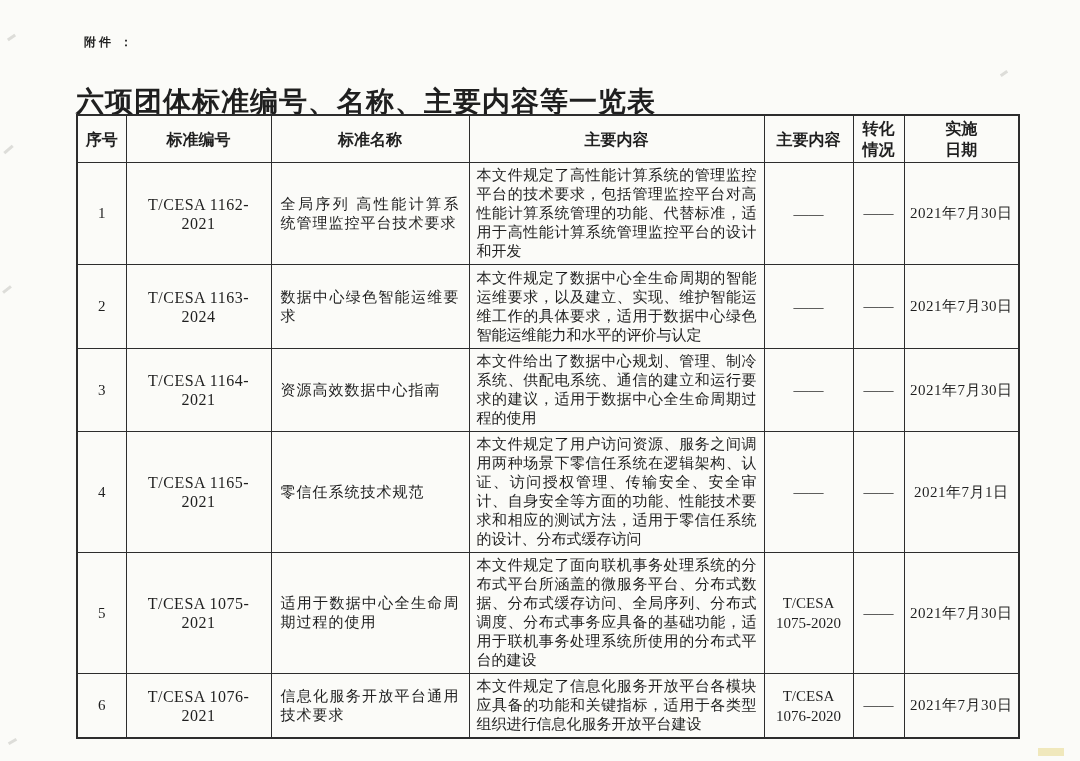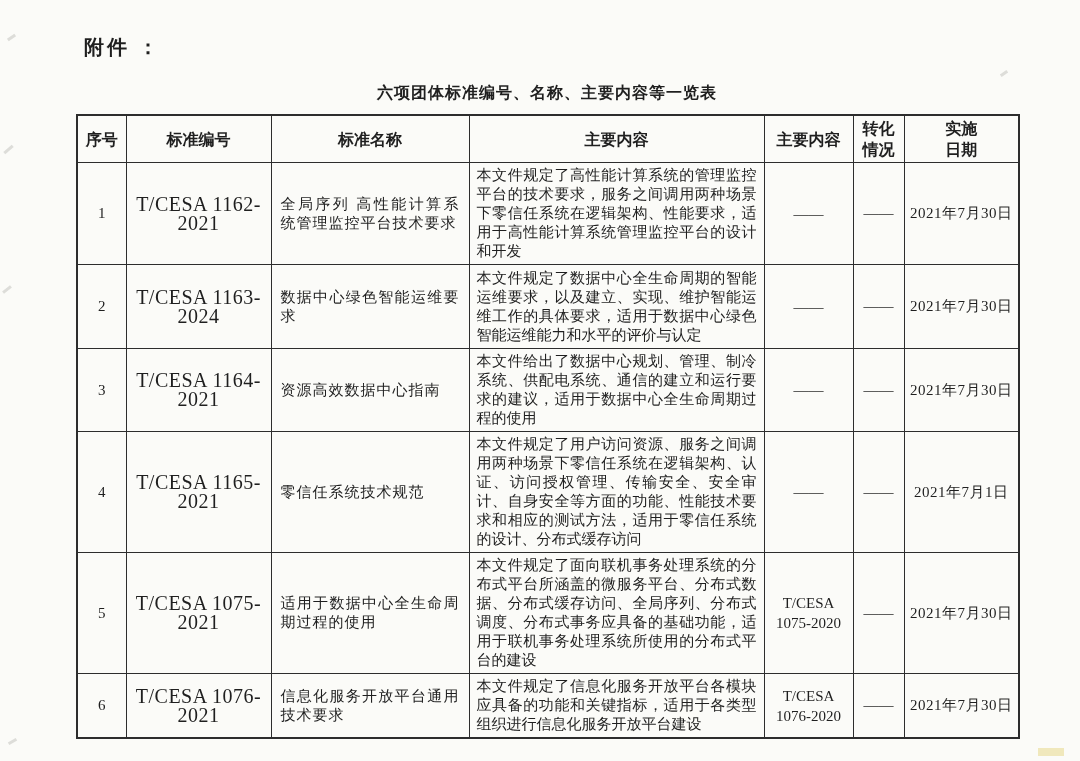--- a/index.html
+++ b/index.html
@@ -4,25 +4,25 @@
 <style>
   html,body{margin:0;padding:0;}
   body{
     width:1080px;height:761px;position:relative;overflow:hidden;
     background:#fbfbf8;
     font-family:"Liberation Serif","DejaVu Serif",serif;
     color:#1f1f1f;
   }
   .attachment{
     position:absolute;left:84px;top:34px;
-    font-size:20px;font-weight:700;letter-spacing:3px;
+    font-size:12px;font-weight:700;letter-spacing:3px;
   }
   .doc-title{
     position:absolute;left:76px;top:83px;width:942px;
-    text-align:center;font-size:16px;font-weight:700;letter-spacing:1px;
+    text-align:left;font-size:28px;font-weight:700;letter-spacing:1px;
   }
   table.std-table{
     position:absolute;left:76px;top:114px;width:942px;
     border-collapse:collapse;table-layout:fixed;
     border:2px solid #2d2d2d;
     padding-left:40px;
   }
   .std-table th,.std-table td{
     border:1.5px solid #2d2d2d;
     vertical-align:middle;
@@ -36,21 +36,21 @@
     font-size:15px;line-height:19px;padding:2px 5px;
   }
   .std-table thead tr{height:41px;}
   tbody tr:nth-child(1){height:101px;}
   tbody tr:nth-child(2){height:84px;}
   tbody tr:nth-child(3){height:82px;}
   tbody tr:nth-child(4){height:105px;}
   tbody tr:nth-child(5){height:117px;}
   tbody tr:nth-child(6){height:64px;}
   td.c-no,td.c-code,td.c-replaces,td.c-conv,td.c-date{text-align:center;}
-  td.c-code{font-size:20px;letter-spacing:0.5px;}
+  td.c-code{font-size:16px;letter-spacing:0.5px;}
   td.c-replaces{white-space:pre-line;font-size:15px;line-height:20px;}
   td.c-name{text-align:justify;text-justify:inter-character;padding:2px 9px;letter-spacing:1px;}
   td.c-content{text-align:justify;text-justify:inter-character;padding:3px 7px;}
   td.c-date{letter-spacing:0.5px;}
   
   .artifact{position:absolute;background:#b9b9b4;opacity:.45;pointer-events:none;}
   .a1{left:7px;top:36px;width:9px;height:3px;transform:rotate(-35deg);}
   .a2{left:3px;top:148px;width:11px;height:3px;transform:rotate(-40deg);}
   .a3{left:2px;top:288px;width:10px;height:3px;transform:rotate(-38deg);}
   .a4{left:8px;top:740px;width:9px;height:3px;transform:rotate(-30deg);}
@@ -91,21 +91,21 @@
 情况</th>
       <th>实施
 日期</th>
     </tr>
   </thead>
   <tbody>
     <tr>
       <td class="c-no">1</td>
       <td class="c-code">T/CESA 1162-2021</td>
       <td class="c-name">全局序列 高性能计算系统管理监控平台技术要求</td>
-      <td class="c-content">本文件规定了高性能计算系统的管理监控平台的技术要求，服务之间调用两种场景下零信任系统在逻辑架构、性能要求，适用于高性能计算系统管理监控平台的设计和开发</td>
+      <td class="c-content">本文件规定了高性能计算系统的管理监控平台的技术要求，包括管理监控平台对高性能计算系统管理的功能、代替标准，适用于高性能计算系统管理监控平台的设计和开发</td>
       <td class="c-replaces">——</td>
       <td class="c-conv">——</td>
       <td class="c-date">2021年7月30日</td>
     </tr>
     <tr>
       <td class="c-no">2</td>
       <td class="c-code">T/CESA 1163-2024</td>
       <td class="c-name">数据中心绿色智能运维要求</td>
       <td class="c-content">本文件规定了数据中心全生命周期的智能运维要求，以及建立、实现、维护智能运维工作的具体要求，适用于数据中心绿色智能运维能力和水平的评价与认定</td>
       <td class="c-replaces">——</td>

